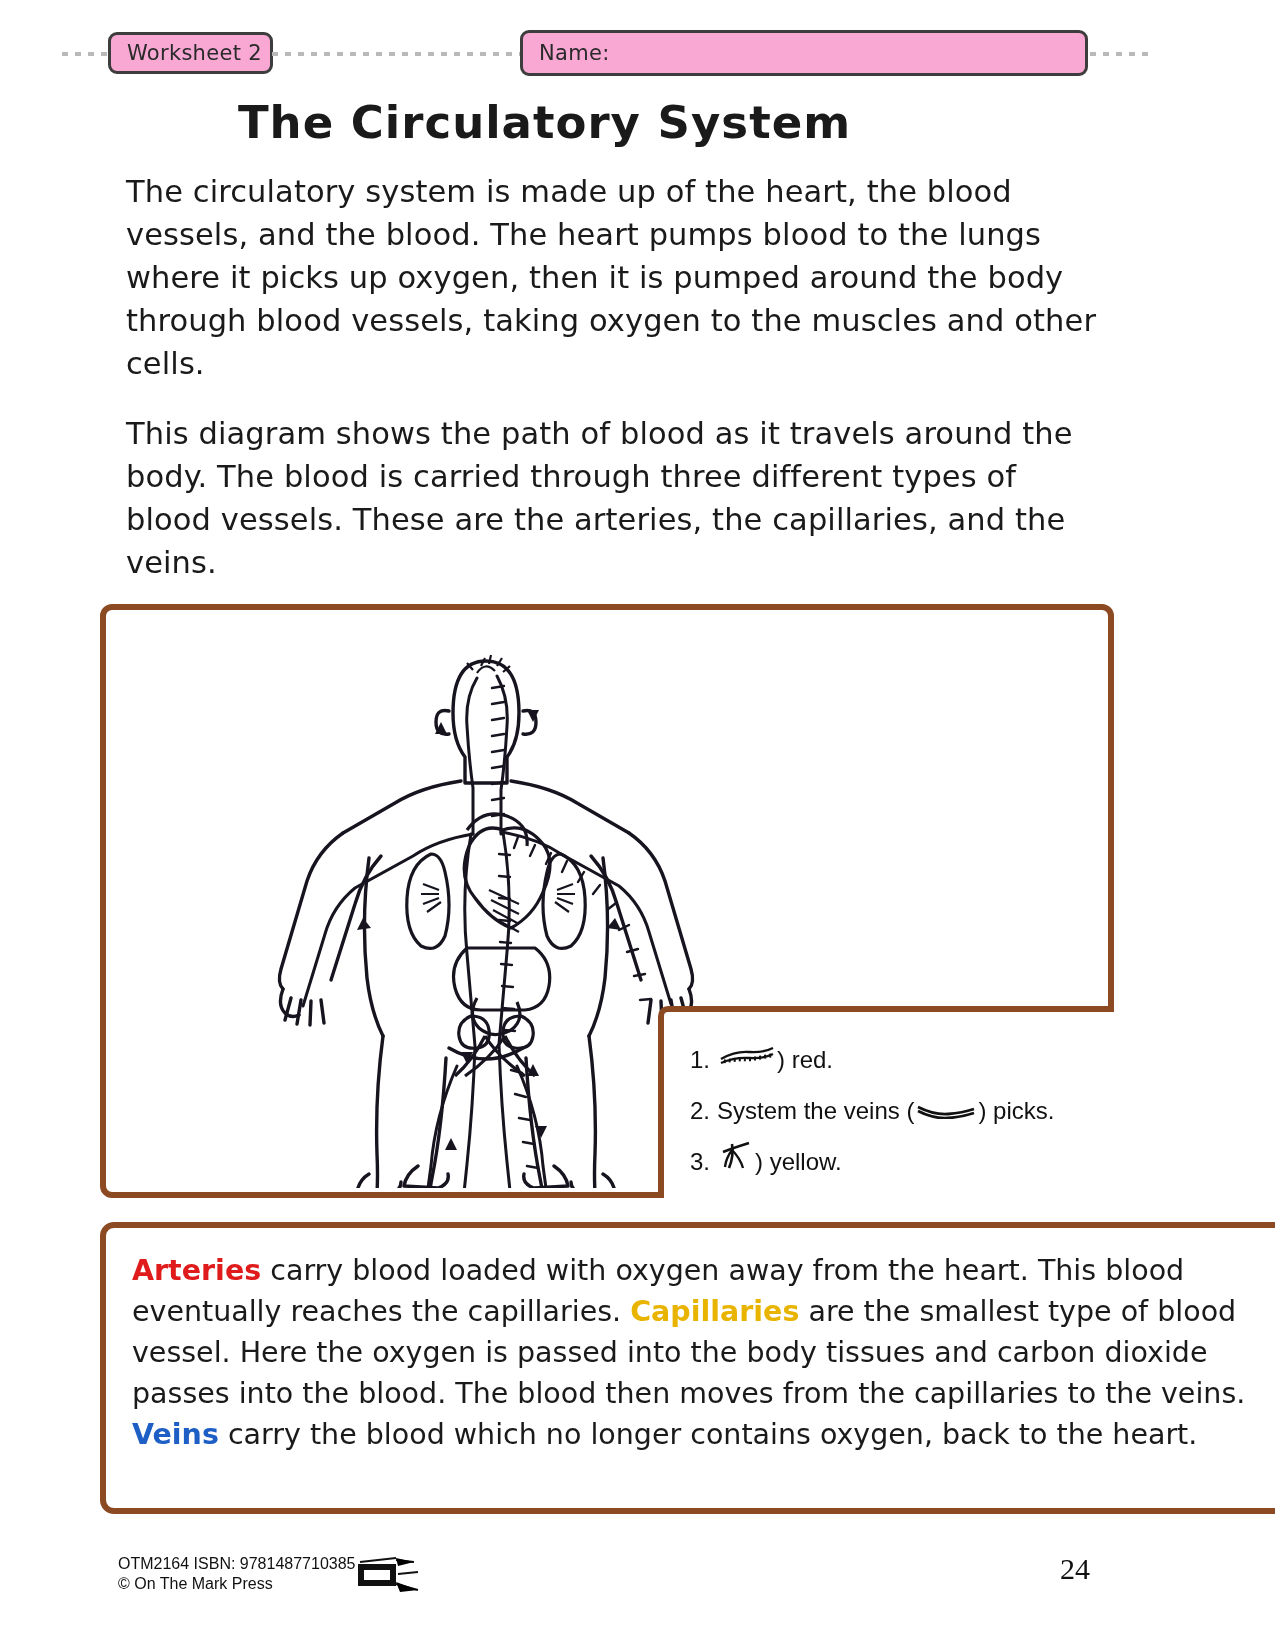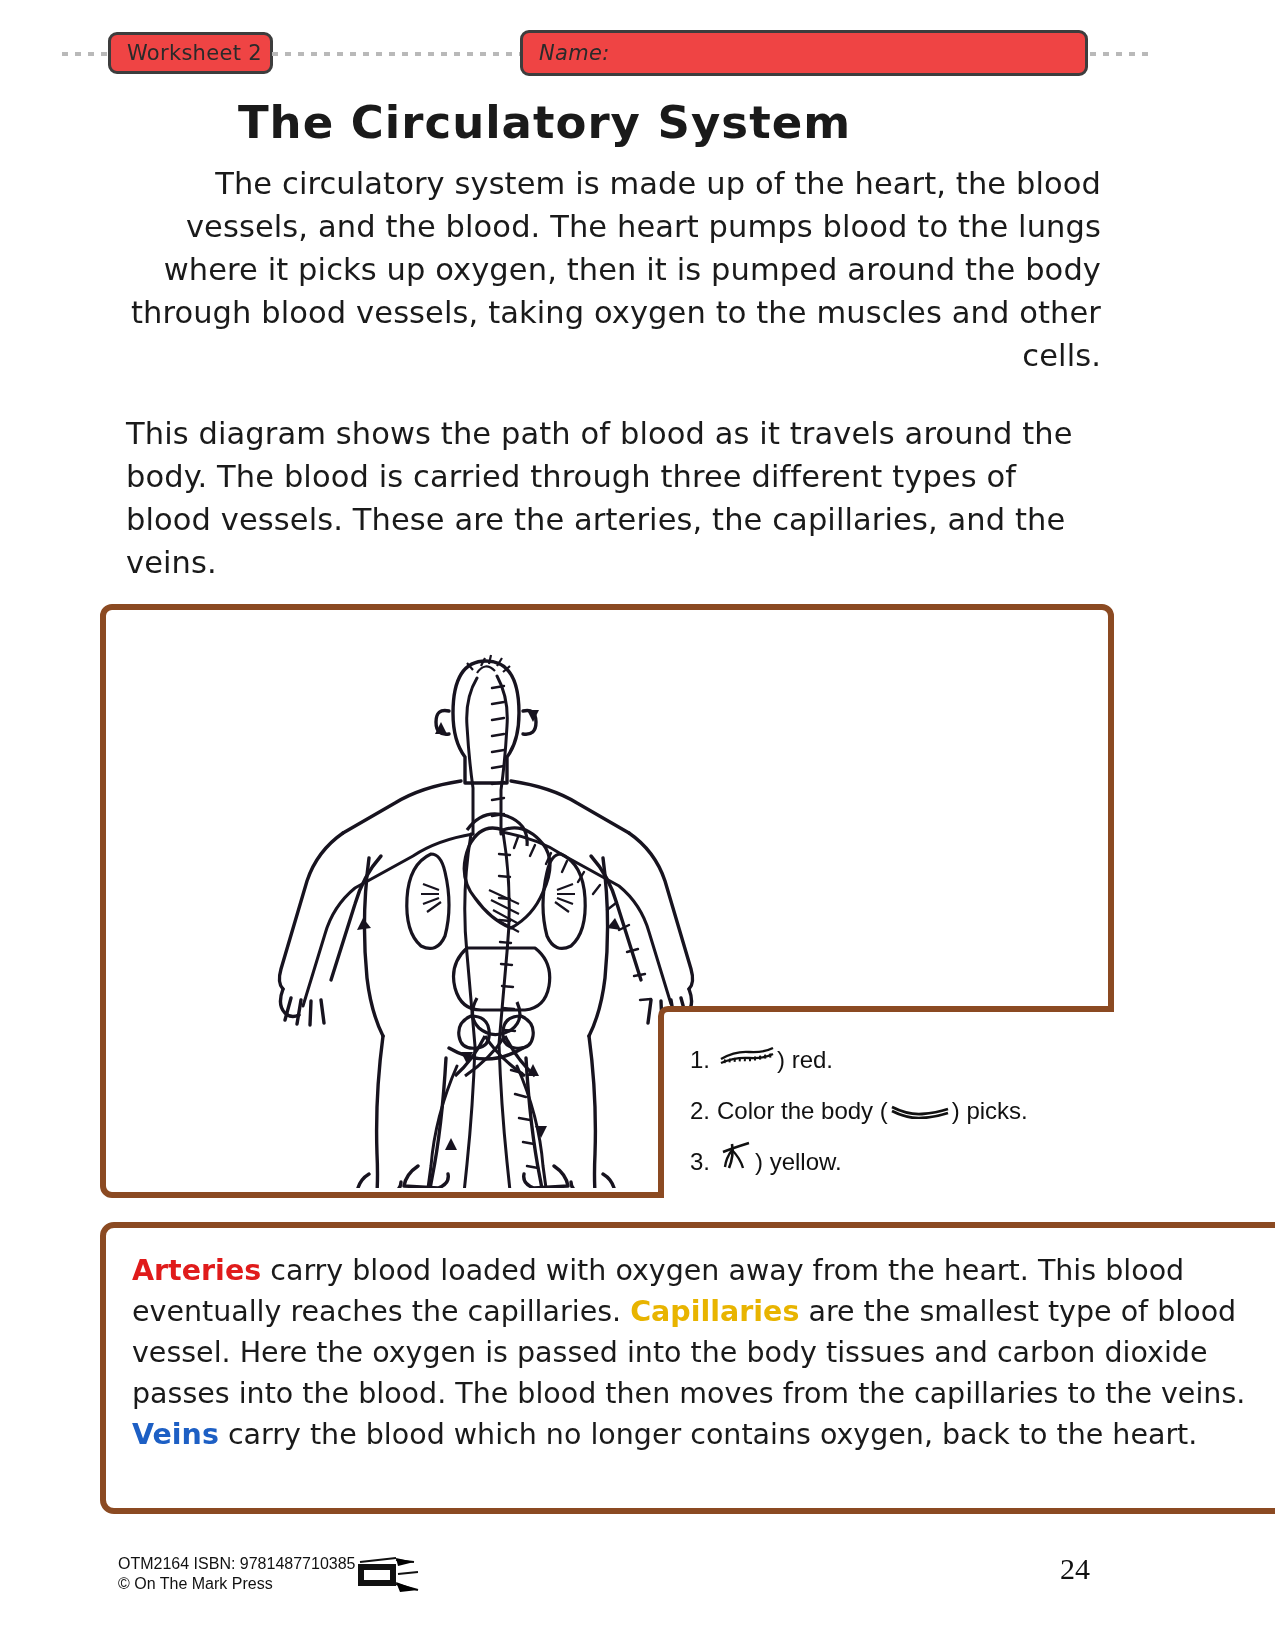--- a/index.html
+++ b/index.html
@@ -19,49 +19,49 @@
     position:absolute;top:52px;height:4px;
     background-image:repeating-linear-gradient(to right,#b9b9b9 0 6px,transparent 6px 13px);
   }
   .dots-left{left:62px;width:46px;}
   .dots-mid{left:272px;width:248px;}
   .dots-right{left:1090px;width:60px;}
   .hbox{
     position:absolute;
     border:3px solid #3d3d3d;
     border-radius:9px;
-    background:#ef4444;
+    background:#f9a8d4;
     box-sizing:border-box;
     display:flex;align-items:center;
     font-size:21px;color:#2a2a2a;
     padding-left:16px;
     letter-spacing:.3px;
   }
   .hbox-worksheet{left:108px;top:32px;width:165px;height:42px;}
-  .hbox-name{left:520px;top:30px;width:568px;height:46px;font-style:italic;}
+  .hbox-name{left:520px;top:30px;width:568px;height:46px;}
 
   
   .title{
     position:absolute;left:0;top:96px;width:1089px;
     text-align:center;
     font-size:45px;
     font-weight:bold;
     letter-spacing:1px;
     color:#1a1a1a;
   }
 
   
   .para{
     position:absolute;left:126px;width:975px;
     font-size:30.5px;
     line-height:43px;
     color:#1a1a1a;
     letter-spacing:.1px;
   }
-  .para1{top:162px;text-align:right;}
+  .para1{top:170px;}
   .para2{top:412px;}
 
   
   .diagram-box{
     position:absolute;left:100px;top:604px;
     width:1014px;height:594px;
     border:6px solid #8b4a22;
     border-radius:12px;
     box-sizing:border-box;
     background:#fff;
@@ -263,21 +263,21 @@
           <path d="M2 17 q14 -6 28 -5 q14 1 24 -4" fill="none" stroke="#111" stroke-width="2.4"></path>
           <path d="M6 13.5 l-0.5 3.6 M11 12.6 l-0.5 3.8 M16 11.9 l-0.4 3.9 M21 11.4 l-0.3 4 M26 11.2 l-0.2 4 M31 11.3 l0 4 M36 10.6 l0 4 M41 9.6 l0.2 4 M46 8.6 l0.3 4 M51 7.6 l0.4 4" stroke="#111" stroke-width="2" fill="none"></path>
         </svg>
       </span>
       <span>) red.</span>
     </div>
 
     <div class="instr-line">
       <span>2.</span>
       <span style="width:7px"></span>
-      <span>Color the body (</span>
+      <span>System the veins (</span>
       <span class="icon-inline">
         <svg width="60" height="22" viewBox="0 0 60 22">
           <path d="M2 10 q16 8 30 7 q14 -1 26 -5" fill="none" stroke="#111" stroke-width="2.8"></path>
           <path d="M2 14 q16 8 30 7 q14 -1 26 -5" fill="none" stroke="#111" stroke-width="2.8"></path>
         </svg>
       </span>
       <span>) picks.</span>
     </div>
 
     <div class="instr-line">

